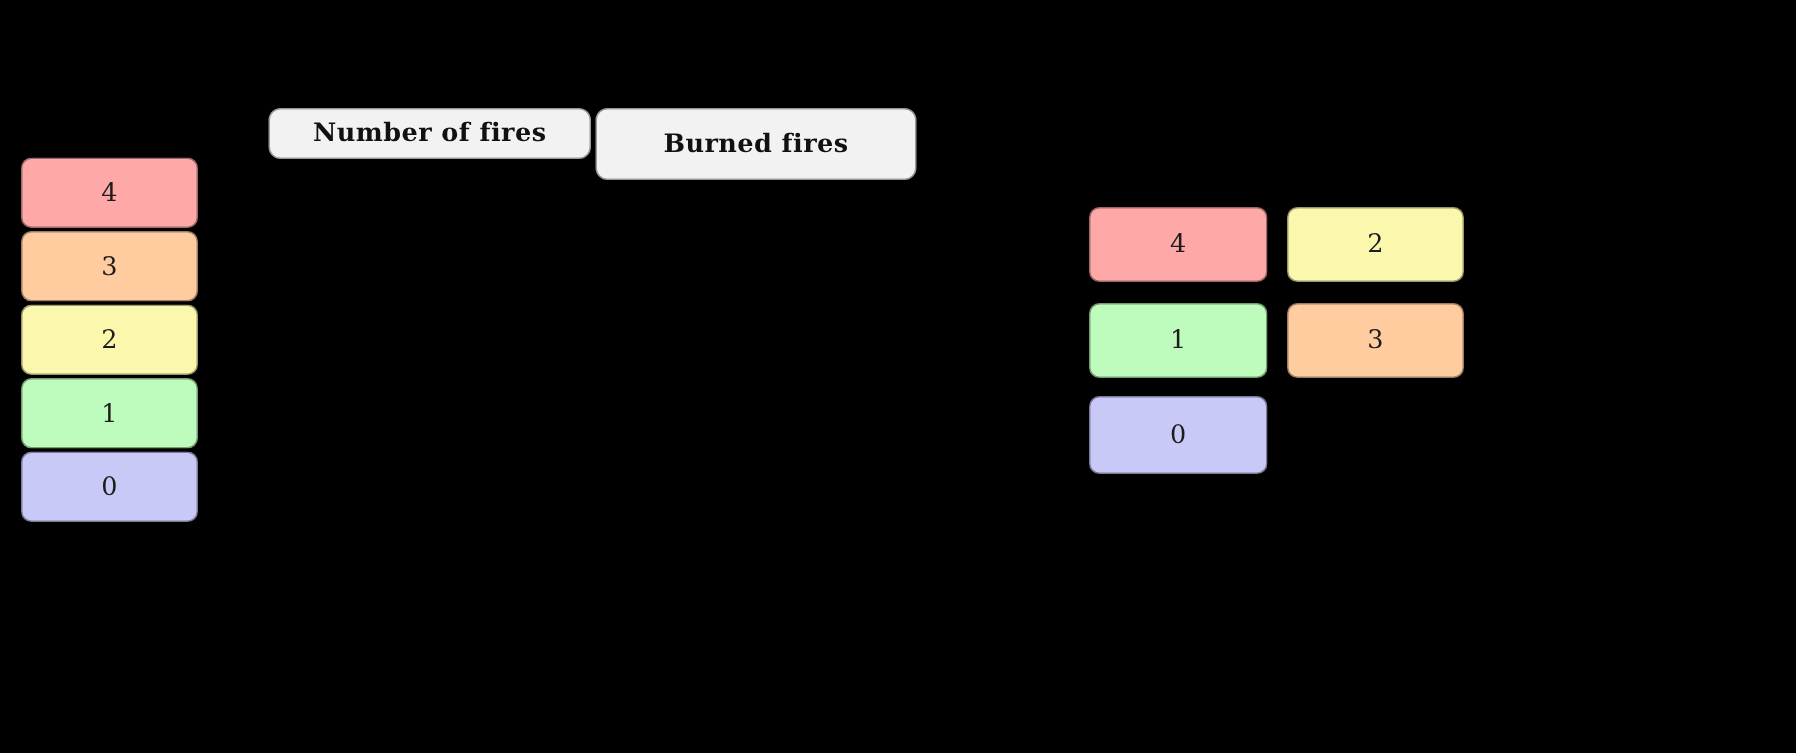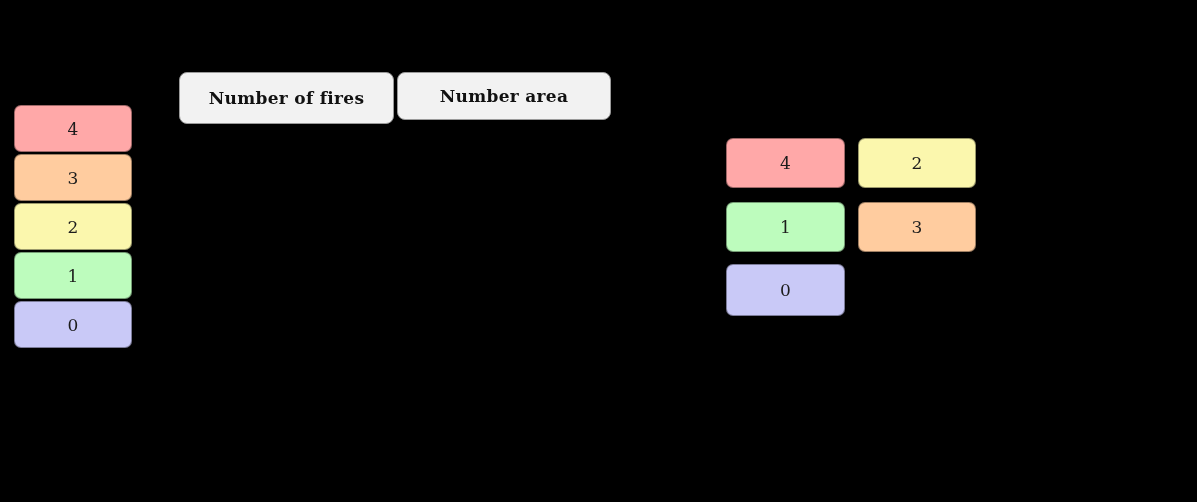--- a/index.html
+++ b/index.html
@@ -64,25 +64,25 @@
     </div>
     <div class="card green" style="left:14px; top:252px; width:118px; height:47px;">
       <span>1</span>
     </div>
     <div class="card purple" style="left:14px; top:301px; width:118px; height:47px;">
       <span>0</span>
     </div>
   </div>
 
   <div>
-    <div class="hdr" style="left:179px; top:72px; width:215px; height:52px;">
+    <div class="hdr" style="left:179px; top:72px; width:215px; height:34px;">
       <span>Number of fires</span>
     </div>
     <div class="hdr" style="left:397px; top:72px; width:214px; height:48px;">
-      <span>Number area</span>
+      <span>Burned fires</span>
     </div>
   </div>
 
   <div>
     <div class="card red" style="left:726px; top:138px; width:119px; height:50px;">
       <span>4</span>
     </div>
     <div class="card yellow" style="left:858px; top:138px; width:118px; height:50px;">
       <span>2</span>
     </div>

